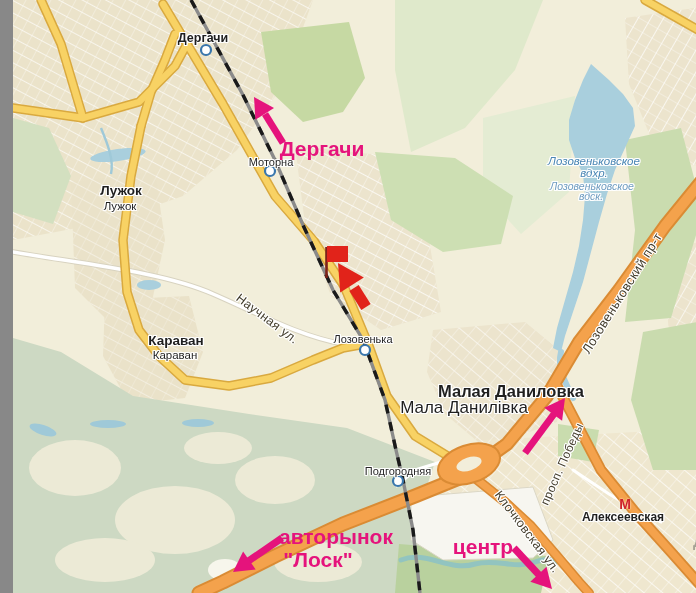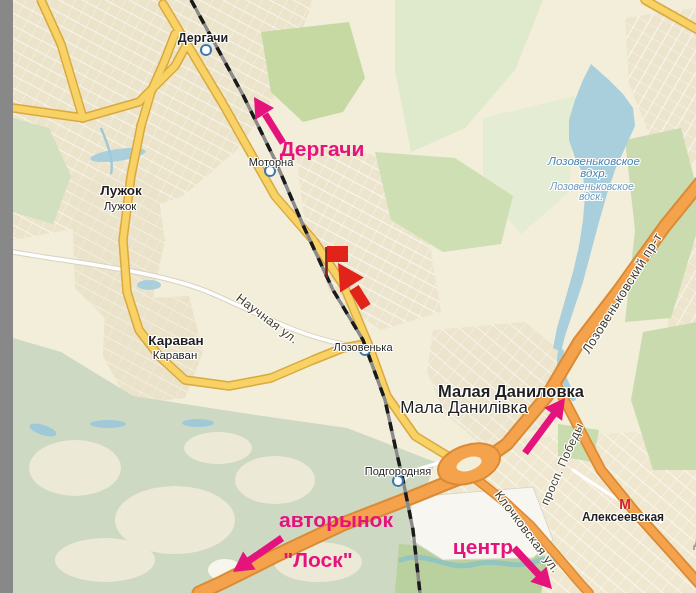--- a/index.html
+++ b/index.html
@@ -188,36 +188,36 @@
 
   <div class="lbl" style="left:190px;top:38px;font-size:12.5px;font-weight:600;">Дергачи</div>
   <div class="lbl b" style="left:108px;top:191px;font-size:13.5px;">Лужок</div>
   <div class="lbl" style="left:107px;top:207px;font-size:11.5px;">Лужок</div>
   <div class="lbl b" style="left:163px;top:341px;font-size:13.5px;">Караван</div>
   <div class="lbl" style="left:162px;top:356px;font-size:11.5px;">Караван</div>
   <div class="lbl b" style="left:478px;top:391px;font-size:16.5px;padding-left:40px;">Малая Даниловка</div>
   <div class="lbl" style="left:451px;top:407px;font-size:17px;">Мала Данилівка</div>
 
   <div class="lbl st" style="left:258px;top:162px;">Моторна</div>
-  <div class="lbl st" style="left:350px;top:347px;">Лозовенька</div>
+  <div class="lbl st" style="left:350px;top:339px;">Лозовенька</div>
   <div class="lbl st" style="left:385px;top:471px;">Подгородняя</div>
 
   <div class="lbl metro-m" style="left:612px;top:504px;">М</div>
   <div class="lbl b" style="left:610px;top:517px;font-size:12px;">Алексеевская</div>
 
   <div class="lbl district" style="left:680px;top:541px;">Дзерж</div>
 
   <div class="lbl it water-lbl" style="left:581px;top:162px;">Лозовеньковское</div>
   <div class="lbl it water-lbl" style="left:581px;top:174px;">вдхр.</div>
   <div class="lbl it water-lbl2" style="left:579px;top:186px;">Лозовеньковское</div>
   <div class="lbl it water-lbl2" style="left:578px;top:196px;">вдск.</div>
 
   <div class="lbl rot street" style="left:254px;top:319px;--r:37deg;font-size:12.5px;">Научная ул.</div>
   <div class="lbl rot street" style="left:609px;top:293px;--r:-58deg;font-size:13px;">Лозовеньковский пр-т</div>
   <div class="lbl rot street" style="left:549px;top:464px;--r:-66deg;font-size:12px;">просп. Победы</div>
   <div class="lbl rot street" style="left:514px;top:532px;--r:53deg;font-size:12.5px;">Клочковская ул.</div>
 
   <div class="lbl pink" style="left:309px;top:148px;">Дергачи</div>
-  <div class="lbl pink" style="left:323px;top:519px;">авторынок</div>
+  <div class="lbl pink" style="left:323px;top:536px;">авторынок</div>
   <div class="lbl pink" style="left:305px;top:559px;">"Лоск"</div>
   <div class="lbl pink" style="left:470px;top:546px;">центр</div>
 
 </div>
 
 </body></html>

